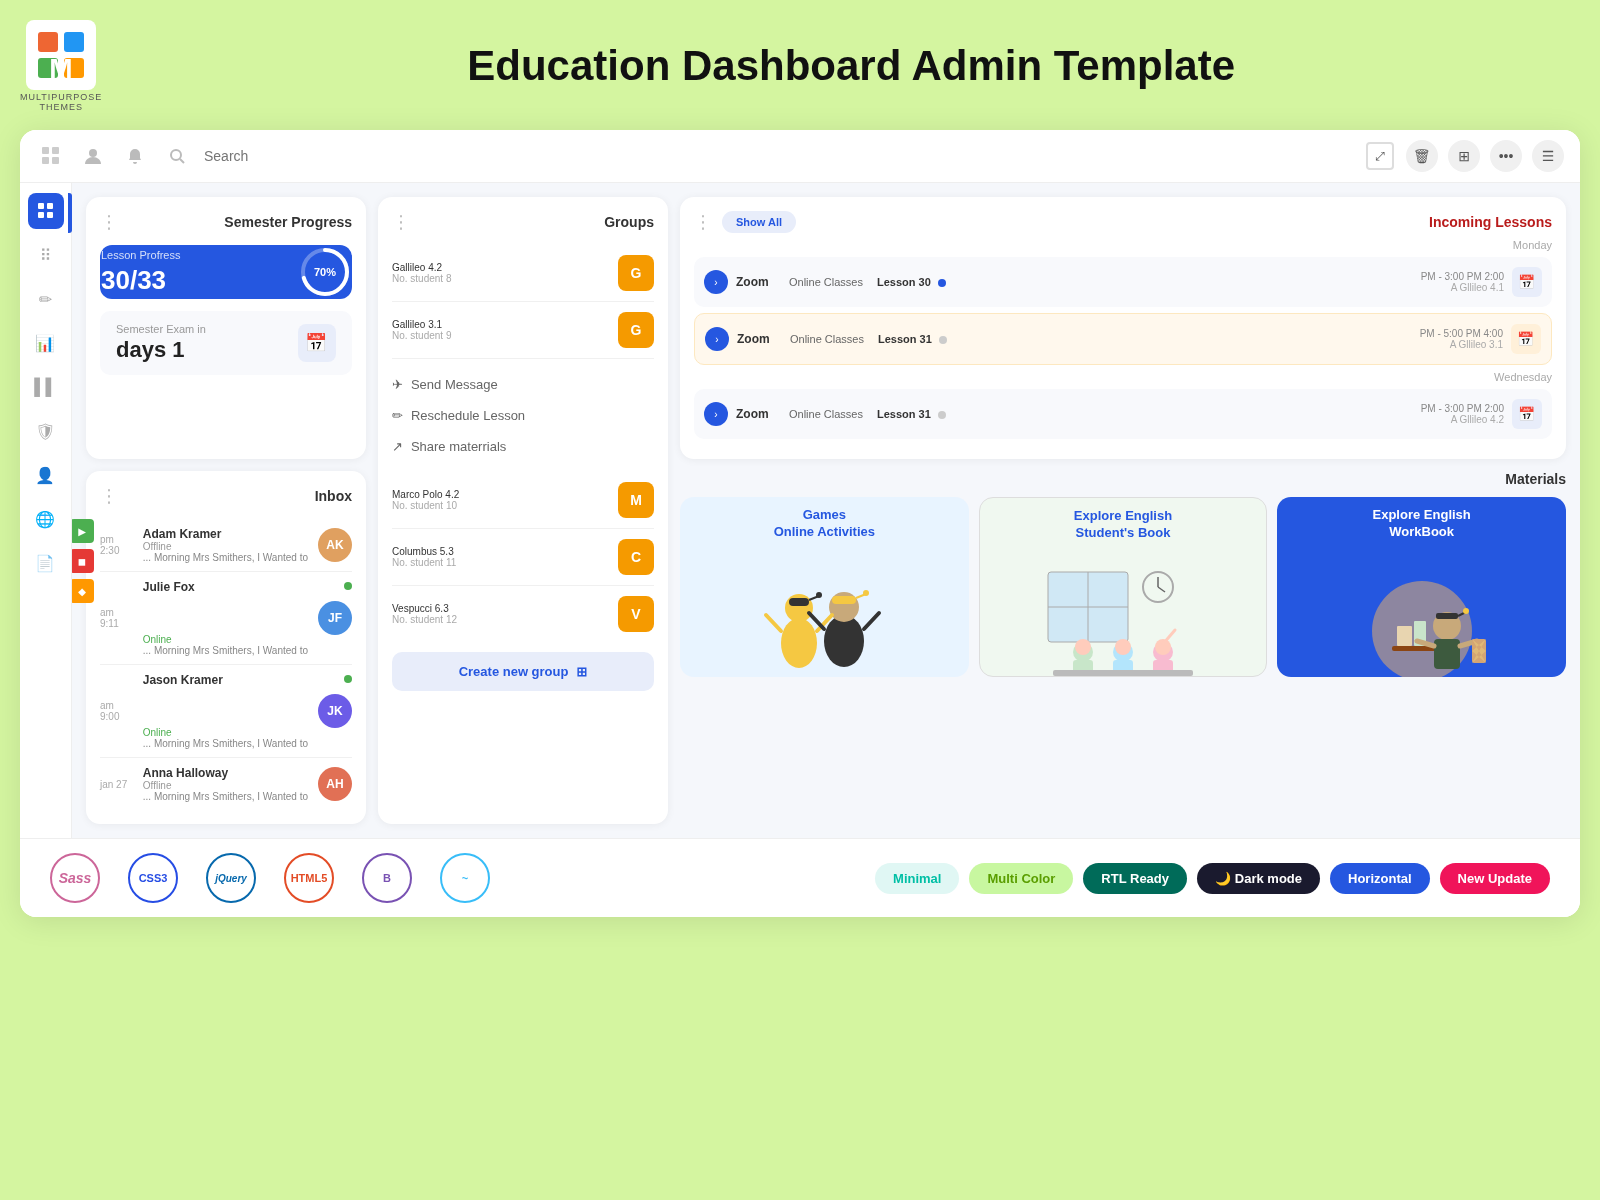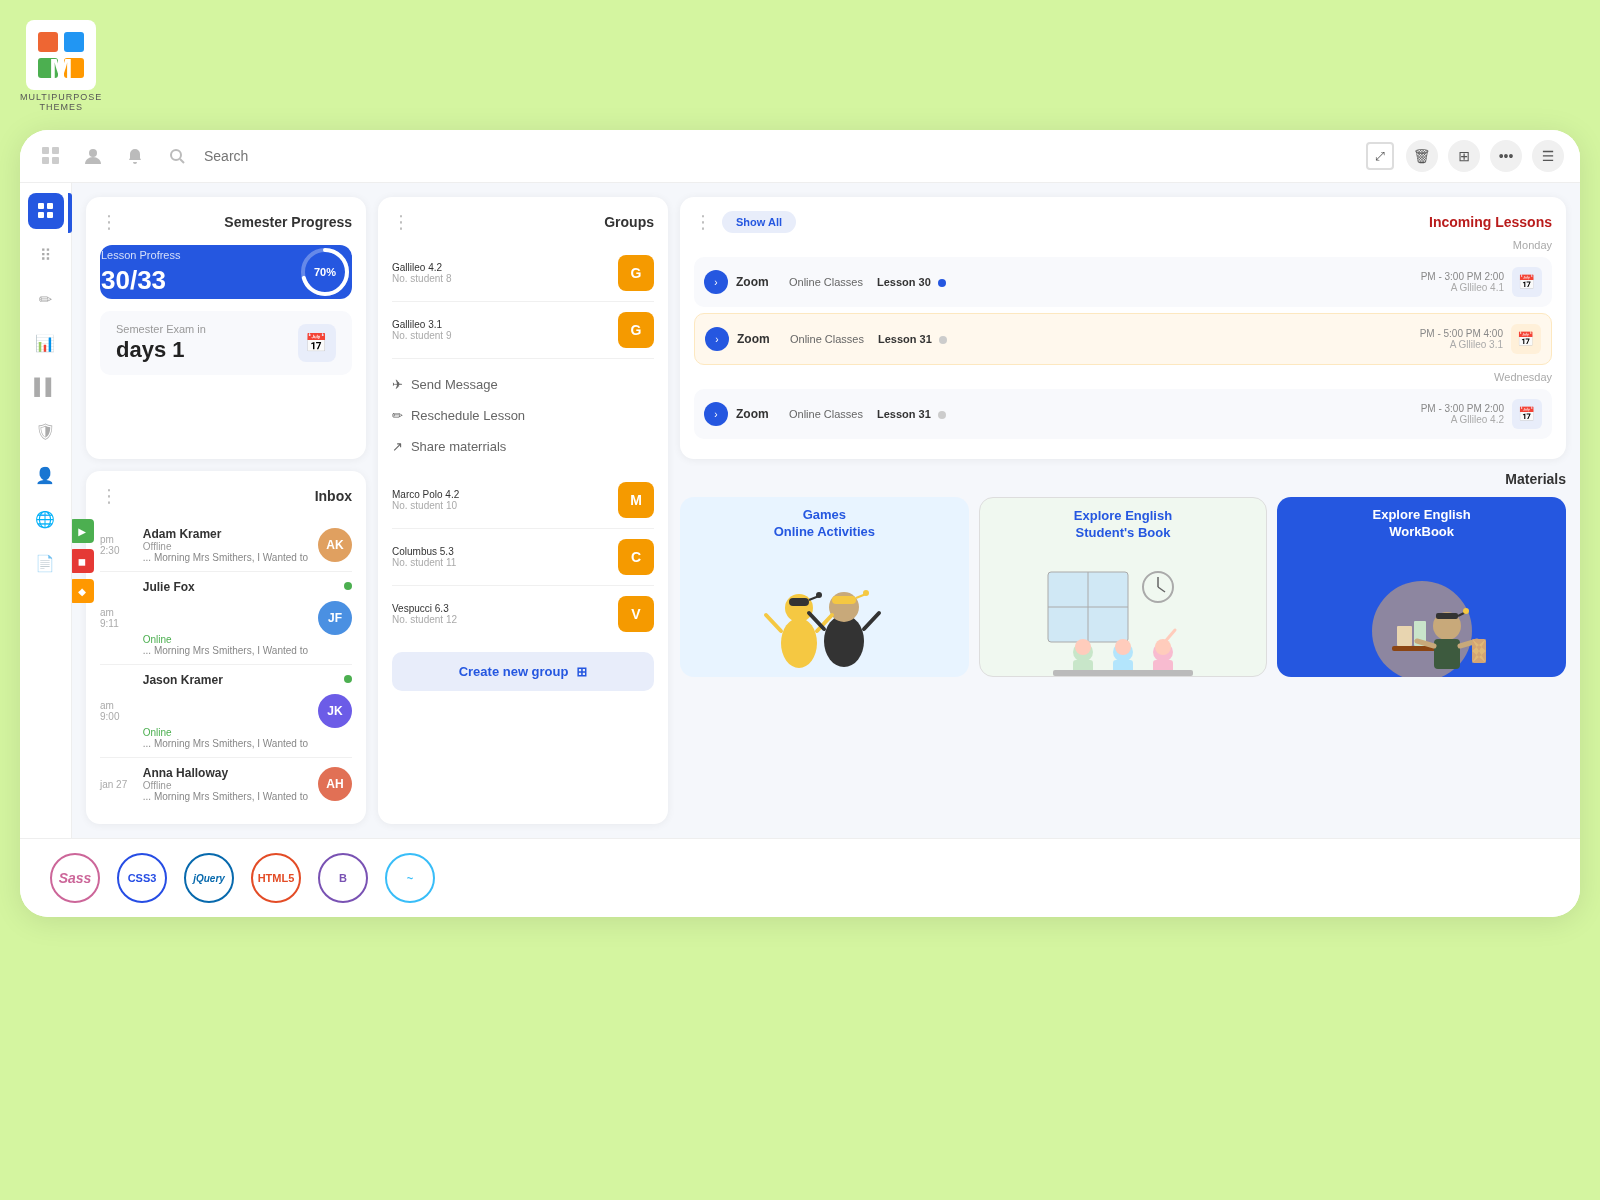--- a/index.html
+++ b/index.html
@@ -45,21 +45,21 @@
     .page-title {
       flex: 1;
       font-size: 42px;
       font-weight: 900;
       color: #111;
     }
 
     
     .main-card {
       background: white;
-      border-radius: 28px;
+      border-radius: 16px;
       overflow: hidden;
       box-shadow: 0 4px 30px rgba(0,0,0,0.1);
     }
 
     
     .top-nav {
       display: flex;
       align-items: center;
       padding: 10px 16px;
       border-bottom: 1px solid #eee;
@@ -525,21 +525,21 @@
       align-items: center;
       justify-content: space-between;
       padding: 14px 30px;
       border-top: 1px solid #eee;
       flex-wrap: wrap;
       gap: 12px;
     }
     .tech-logos {
       display: flex;
       align-items: center;
-      gap: 17px;
+      gap: 28px;
     }
     .tech-logo {
       width: 50px;
       height: 50px;
       border-radius: 50%;
       border: 2px solid #ddd;
       display: flex;
       align-items: center;
       justify-content: center;
       font-size: 11px;
@@ -635,20 +635,21 @@
       <svg width="50" height="50" viewBox="0 0 50 50">
         <rect x="2" y="2" width="20" height="20" rx="3" fill="#e63"></rect>
         <rect x="28" y="2" width="20" height="20" rx="3" fill="#2196F3"></rect>
         <rect x="2" y="28" width="20" height="20" rx="3" fill="#4CAF50"></rect>
         <rect x="28" y="28" width="20" height="20" rx="3" fill="#FF9800"></rect>
         <text x="25" y="56" text-anchor="middle" font-size="28" font-weight="900" fill="white" dy="-8">M</text>
       </svg>
     </div>
     <div class="logo-sub">MULTIPURPOSE<br>THEMES</div>
   </div>
+  <h1 class="page-title">Education Dashboard Admin Template</h1>
 </div>
 
 <div class="main-card">
 
   <div class="top-nav">
     <div class="nav-icon">
       <svg width="18" height="18" viewBox="0 0 18 18">
           <rect x="0" y="0" width="7" height="7" rx="1" fill="#ccc"></rect>
           <rect x="10" y="0" width="7" height="7" rx="1" fill="#ccc"></rect>
           <rect x="0" y="10" width="7" height="7" rx="1" fill="#ccc"></rect>
@@ -1032,15 +1033,23 @@
 
   <div class="bottom-bar">
     <div class="tech-logos">
       <div class="tech-logo" style="border-color:#cc6699;color:#cc6699;font-size:14px;font-style:italic;">Sass</div>
       <div class="tech-logo" style="border-color:#264de4;color:#264de4;font-size:11px;">CSS3</div>
       <div class="tech-logo" style="border-color:#0769ad;color:#0769ad;font-size:10px;font-style:italic;">jQuery</div>
       <div class="tech-logo" style="border-color:#e34c26;color:#e34c26;font-size:11px;">HTML5</div>
       <div class="tech-logo" style="border-color:#7952b3;color:#7952b3;font-size:11px;">B</div>
       <div class="tech-logo" style="border-color:#38bdf8;color:#38bdf8;font-size:11px;">~</div>
     </div>
+    <div class="theme-badges">
+      <span class="theme-badge badge-minimal">Minimal</span>
+      <span class="theme-badge badge-multi">Multi Color</span>
+      <span class="theme-badge badge-rtl">RTL Ready</span>
+      <span class="theme-badge badge-dark">🌙 Dark mode</span>
+      <span class="theme-badge badge-horiz">Horizontal</span>
+      <span class="theme-badge badge-new">New Update</span>
+    </div>
   </div>
 
 </div>
 
 </body></html>

